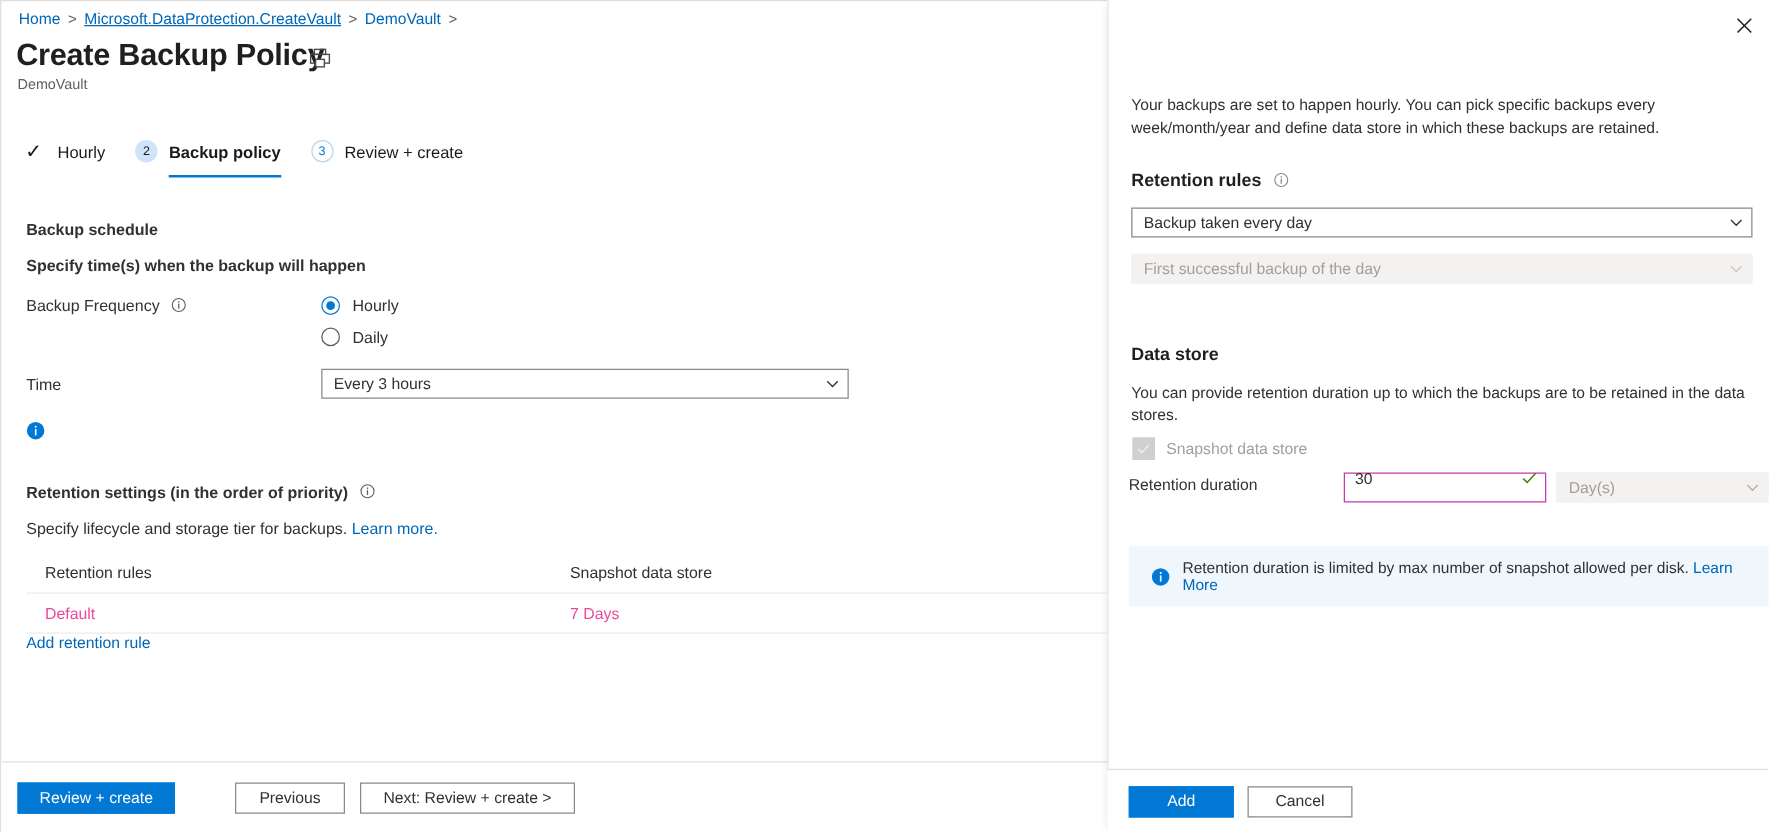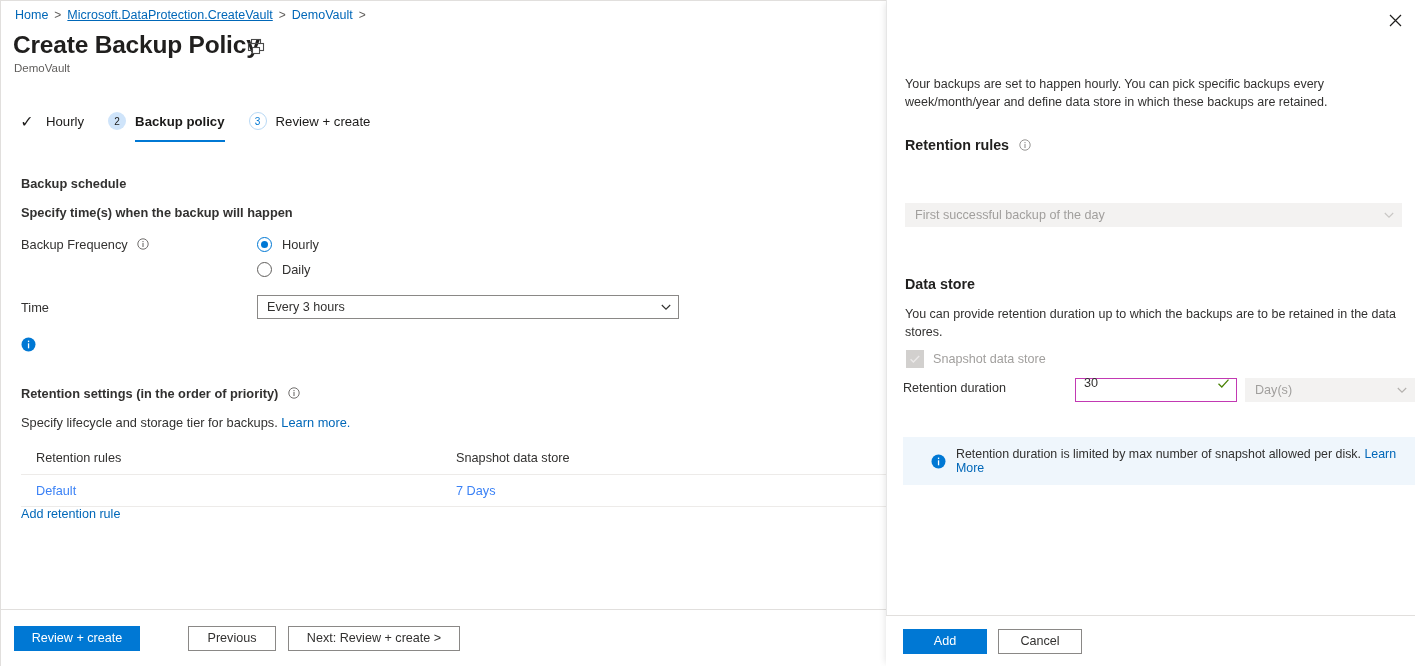--- a/index.html
+++ b/index.html
@@ -130,21 +130,21 @@
   #retention-table {
     position: absolute; left: 20px; top: 440px; width: 866px;
   }
   .rt-head {
     display: flex; height: 34px; align-items: center;
     font-size: 12.7px; color: #323130; font-weight: 400;
     border-bottom: 1px solid #edebe9;
   }
   .rt-row {
     display: flex; height: 32px; align-items: center;
-    font-size: 12.7px; color: #3b82f6;
+    font-size: 12.7px; color: #ec4899;
     border-bottom: 1px solid #edebe9;
   }
   .rt-c1 { width: 435px; padding-left: 15px; }
   .rt-c2 { flex: 1; }
   #add-retention-rule {
     position: absolute; left: 20px; top: 506px;
     font-size: 12.6px; color: #0067b8; cursor: pointer;
   }
 
   #left-footer {
@@ -225,21 +225,21 @@
   #input-retention-duration input {
     flex: 1; border: none; outline: none; font-size: 12.6px;
     color: #323130; font-family: inherit; background: transparent; padding: 0;
     width: 100%;
   }
   .check-ok { width: 13px; height: 13px; flex: none; margin-left: 4px; }
   #select-duration-unit { left: 1245px; top: 378px; width: 170px; }
 
   #panel-info-banner {
     position: absolute; left: 903px; top: 437px; width: 512px; height: 48px;
-    background: #eff6fc; display: flex; align-items: center; padding-left: 28px;
+    background: #eff6fc; display: flex; align-items: center; padding-left: 18px;
   }
   #panel-info-banner .msg { font-size: 12.4px; color: #323130; }
   #btn-add { min-width: 84px; }
   #btn-cancel { margin-left: 11px; min-width: 84px; }
 </style>
 </head>
 <body>
 
 <div id="root">
 
@@ -374,20 +374,28 @@
       <span>Retention rules</span>
       <span class="info-glyph">
         <svg width="12" height="12" viewBox="0 0 12 12" fill="none">
           <circle cx="6" cy="6" r="5.2" stroke="#8a8886" stroke-width="0.9"></circle>
           <rect x="5.5" y="5" width="1" height="4" fill="#8a8886"></rect>
           <rect x="5.5" y="3" width="1" height="1.2" fill="#8a8886"></rect>
         </svg>
       </span>
     </div>
 
+    <div id="select-rule" class="az-select">
+      <span class="val">Backup taken every day</span>
+      <span class="chev">
+        <svg width="12" height="12" viewBox="0 0 12 12" fill="none">
+            <path d="M1.8 4L6 8.2 10.2 4" stroke="#323130" stroke-width="1.1" fill="none"></path>
+          </svg>
+      </span>
+    </div>
 
     <div id="select-rule-sub" class="az-select disabled">
       <span class="val">First successful backup of the day</span>
       <span class="chev">
         <svg width="12" height="12" viewBox="0 0 12 12" fill="none">
             <path d="M1.8 4L6 8.2 10.2 4" stroke="#c8c6c4" stroke-width="1.1" fill="none"></path>
           </svg>
       </span>
     </div>
 

